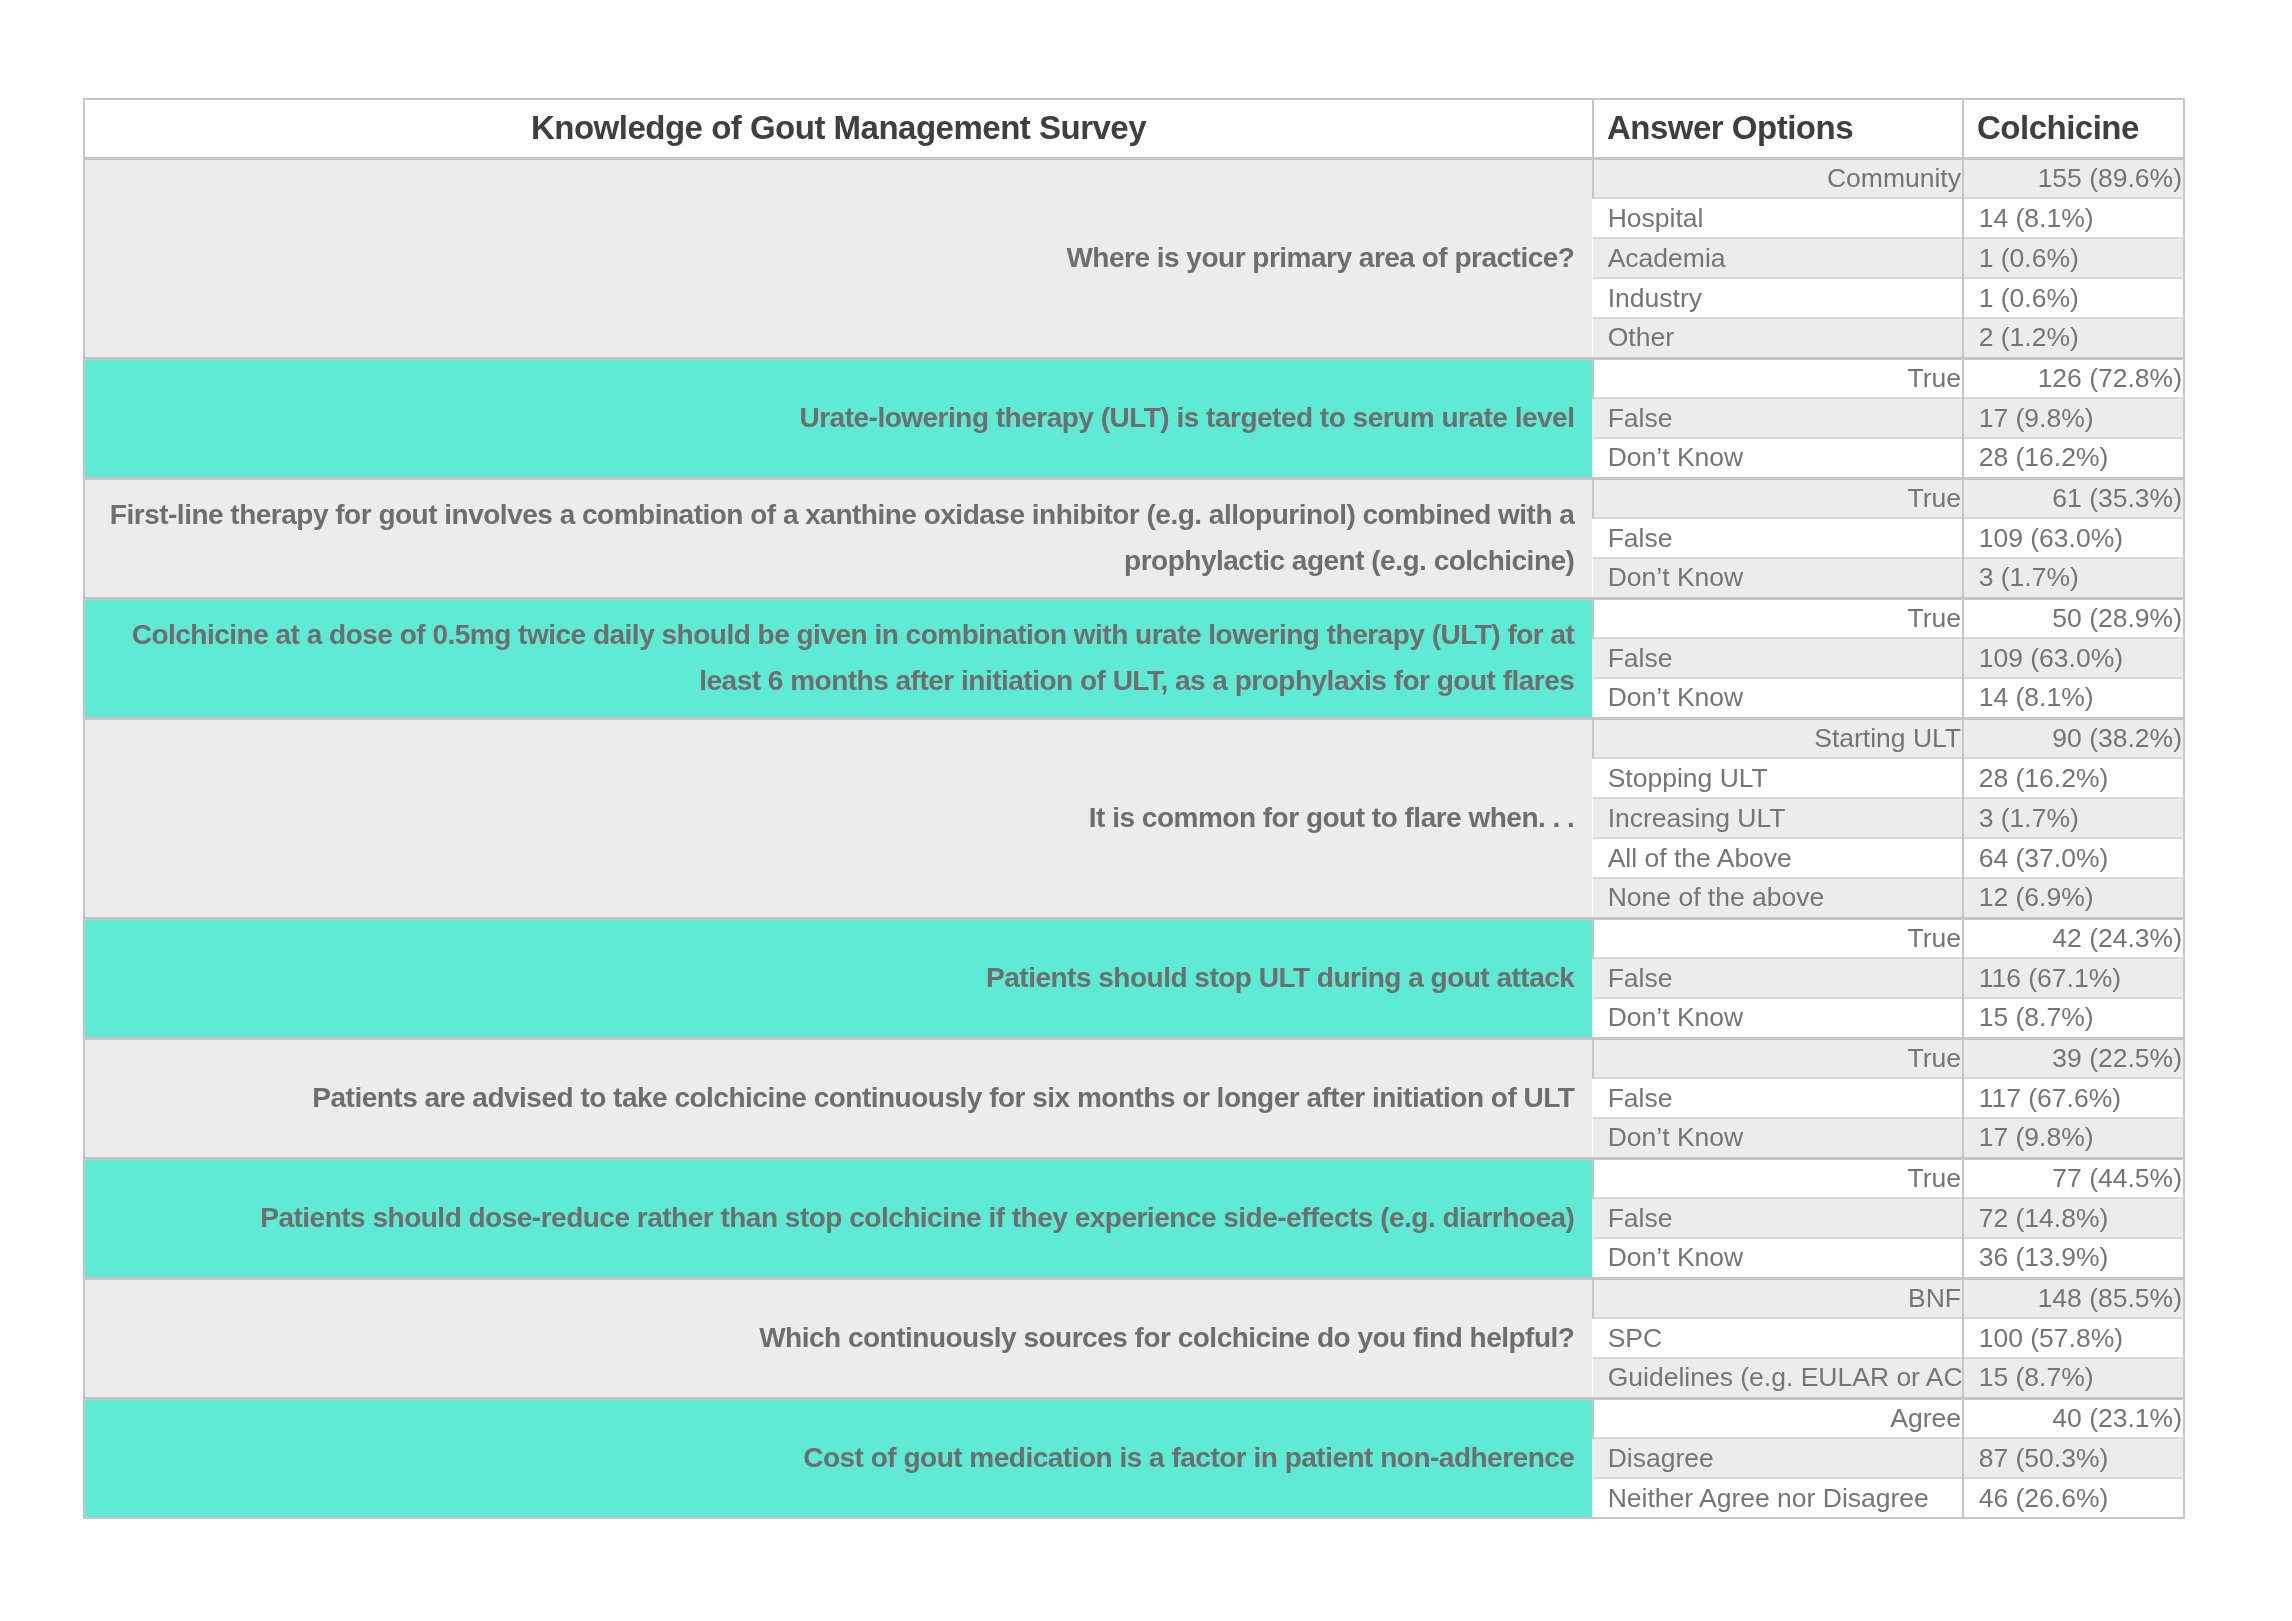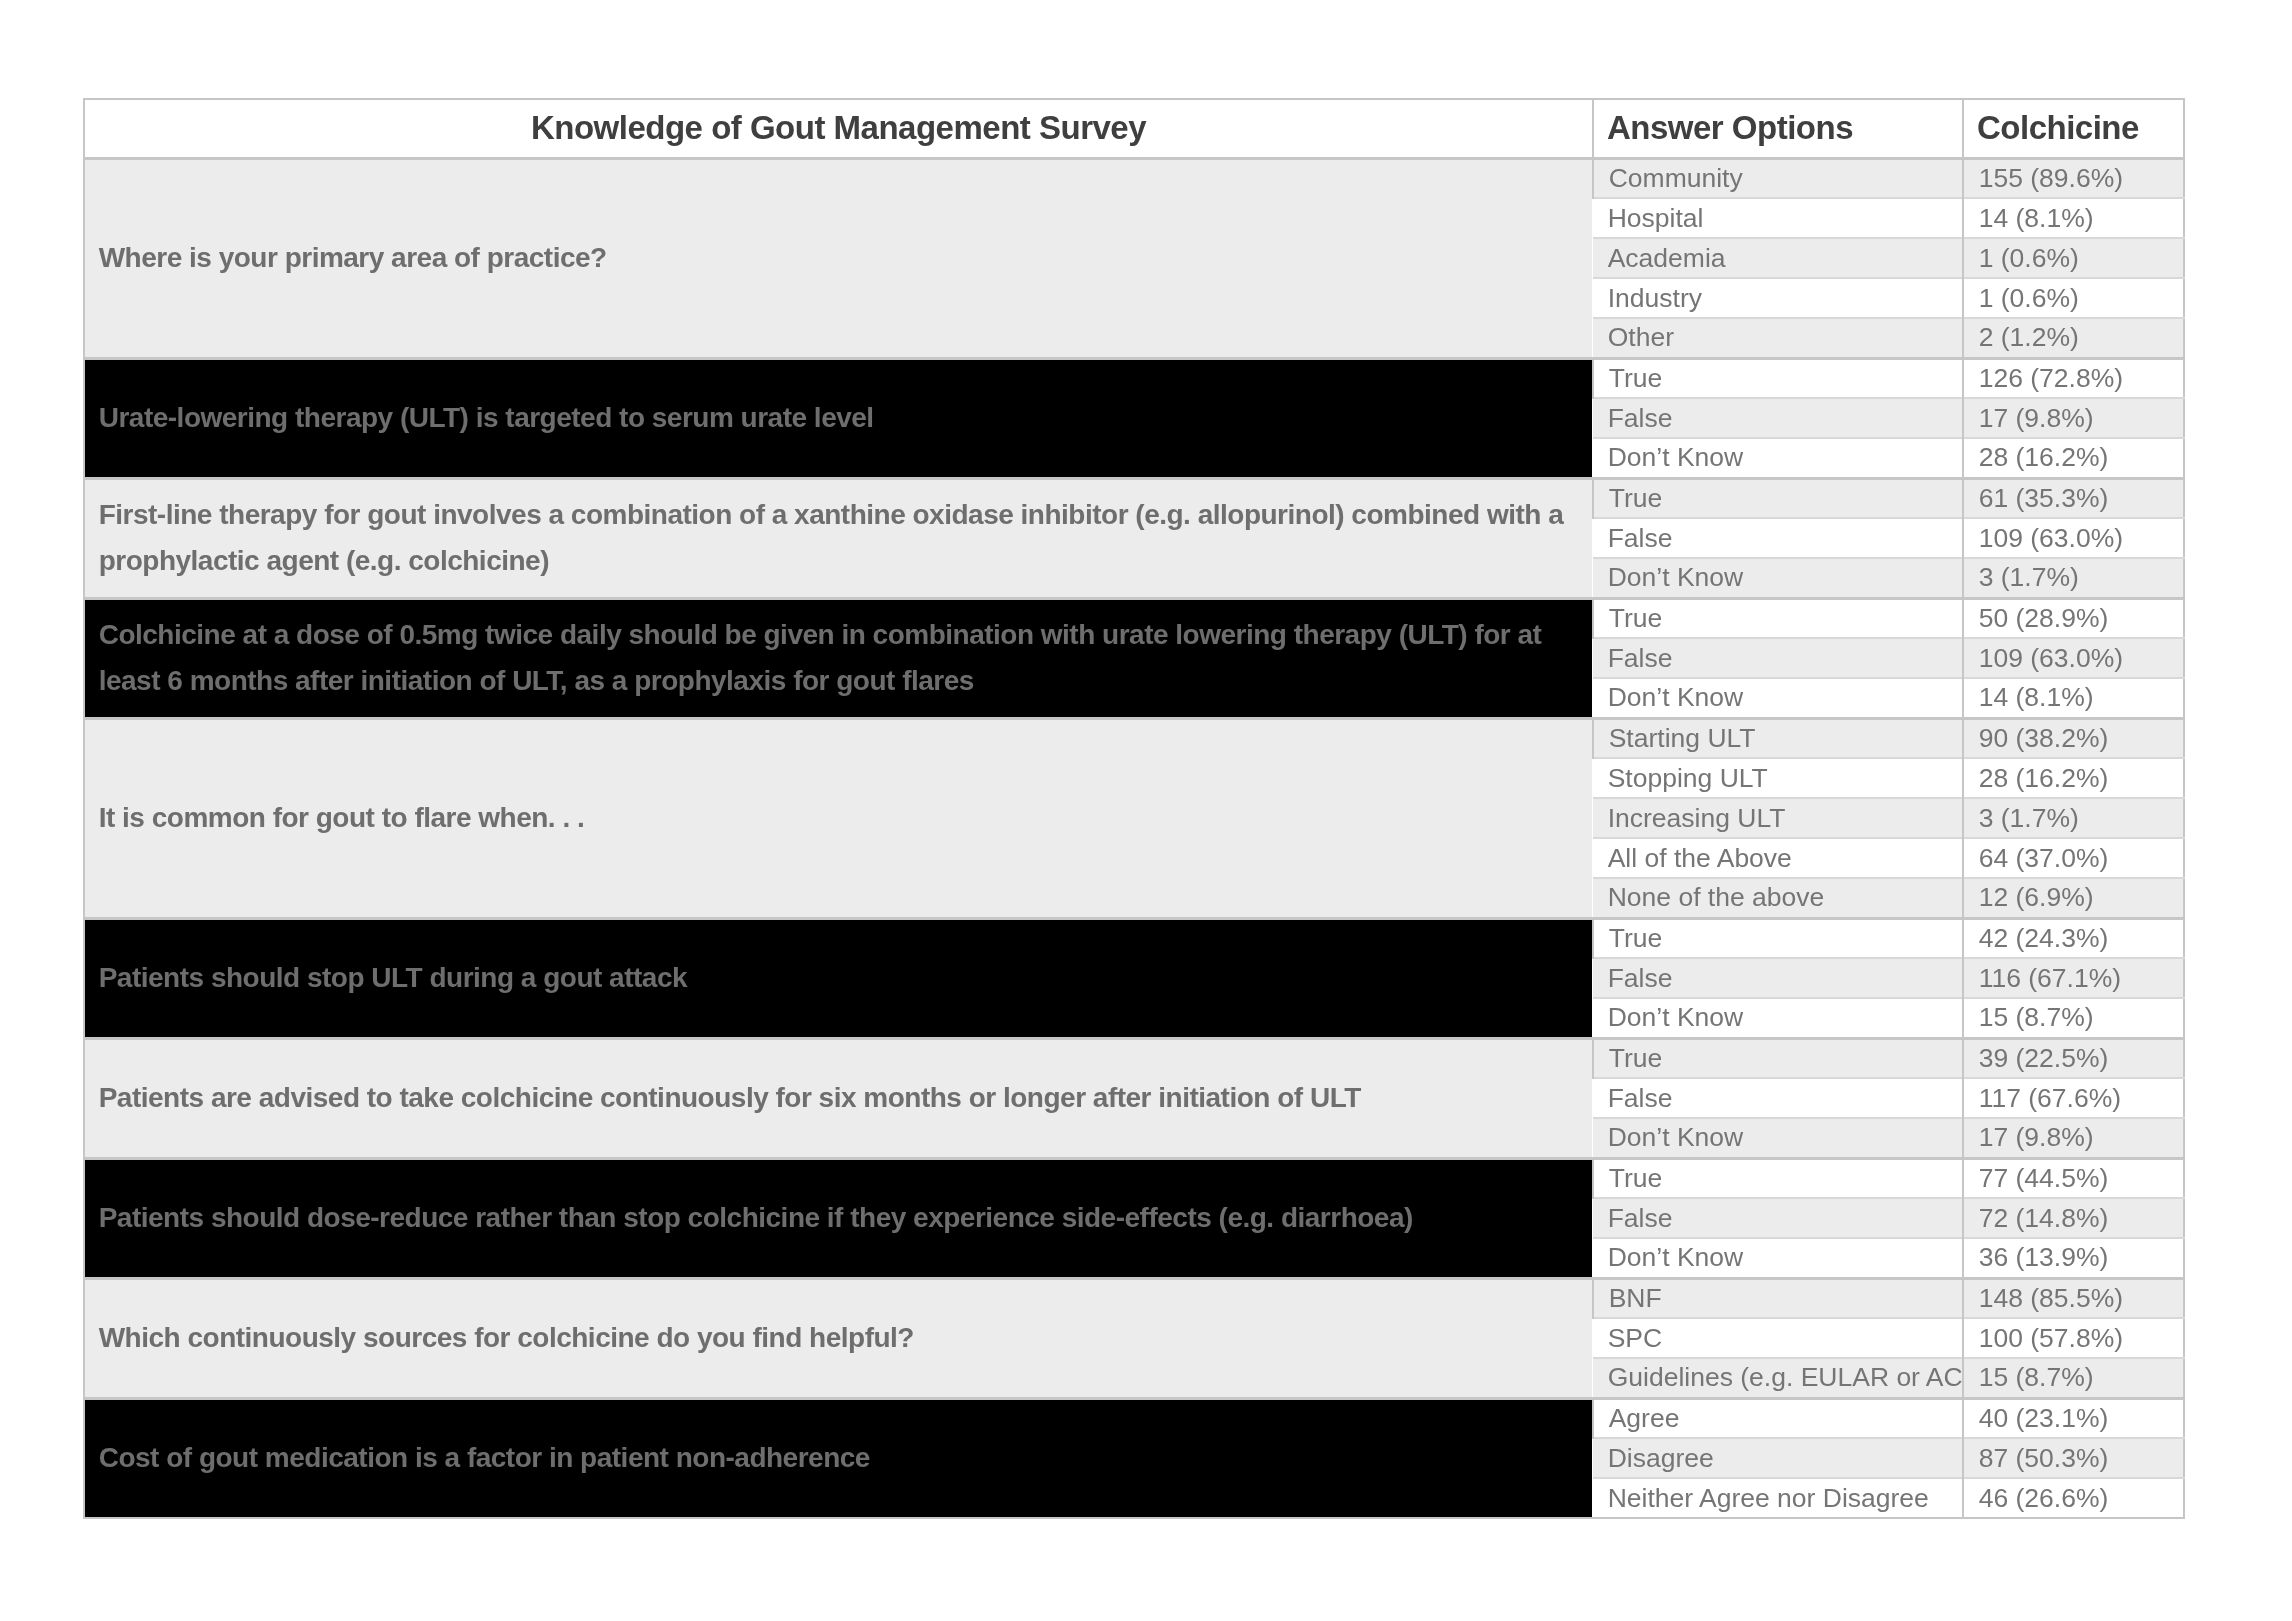--- a/index.html
+++ b/index.html
@@ -57,31 +57,31 @@
   }
   tbody td:first-child { border-left: none; }
 
   td.question-cell {
     font-size: 28px;
     font-weight: bold;
     color: #6e6e6e;
     letter-spacing: -0.5px;
     padding: 0 17.6px 0 13.7px;
     line-height: 1.65;
-    background: #000000;
+    background: #5eead4;
   }
   td.answer-cell, td.freq-cell {
     font-size: 26.5px;
     color: var(--text-body);
     padding-left: 14.7px;
     white-space: nowrap;
     background: #ffffff;
   }
   td.shade { background: var(--row-shade); }
-  tr.block-start > td { border-top: 3.9px solid var(--border-heavy); }
+  tr.block-start > td { border-top: 3.9px solid var(--border-heavy); text-align: right; }
 </style>
 </head>
 <body>
 
 <div class="page">
   <table class="survey-table">
     <colgroup>
       <col class="c-question">
       <col class="c-option">
       <col class="c-frequency">

